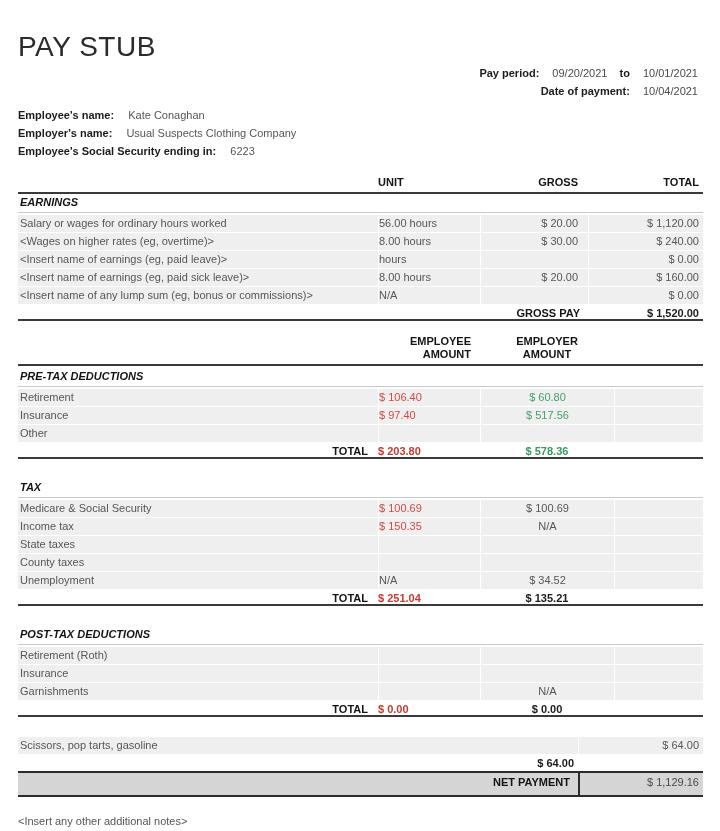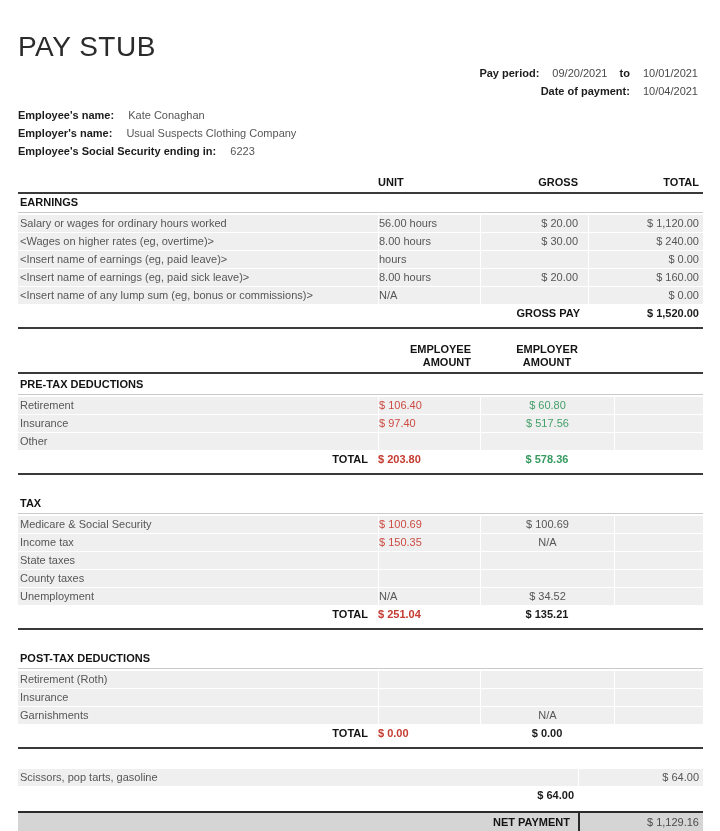--- a/index.html
+++ b/index.html
@@ -26,33 +26,33 @@
 
   
   .g4a { display:grid; grid-template-columns:360px 102px 108px 115px; }
   .g4b { display:grid; grid-template-columns:360px 102px 134px 89px; }
   .g2  { display:grid; grid-template-columns:560px 125px; }
 
   .colhead { border-bottom:2px solid #3a3a3a; padding-bottom:3px; align-items:end; }
   .colhead div { font-weight:bold; color:#141414; line-height:13px; }
 
   .sec-title { font-weight:bold; color:#141414; line-height:15px; padding:1px 0 2px 2px;
-               border-bottom:1px solid #c9c9c9; margin-bottom:2px; }
+               border-bottom:1px solid #c9c9c9; margin-bottom:2px;font-style:italic; }
 
   .row { background:#efefef; height:17px; line-height:17px; margin-bottom:1px; }
   .row > div { overflow:hidden; white-space:nowrap; }
   .row > div + div { border-left:1px solid #fff; }
   .row .lbl { padding-left:2px; }
 
   .cu  { padding-right:9px; }   
   .cr  { text-align:right; padding-right:10px; }  
   .ct  { text-align:right; padding-right:4px; }   
   .ce  { text-align:center; }                     
 
-  .sumrow { background:#fff; height:24px; line-height:16px; }
+  .sumrow { background:#fff; height:16px; line-height:16px; }
   .sumrow .slab { text-align:right; padding-right:8px; font-weight:bold; color:#141414; }
   .sumrow .tlab { text-align:right; padding-right:10px; font-weight:bold; color:#141414; }
 
   .rule-after { border-bottom:2px solid #3a3a3a; padding-bottom:2px; }
 
   .sect { margin-top:20px; }
 
   .amt-head { margin-top:14px; }
   .amt-head .emp-h { text-align:right; padding-right:9px; }
   .amt-head .empr-h { text-align:center; padding:0 18px; }

